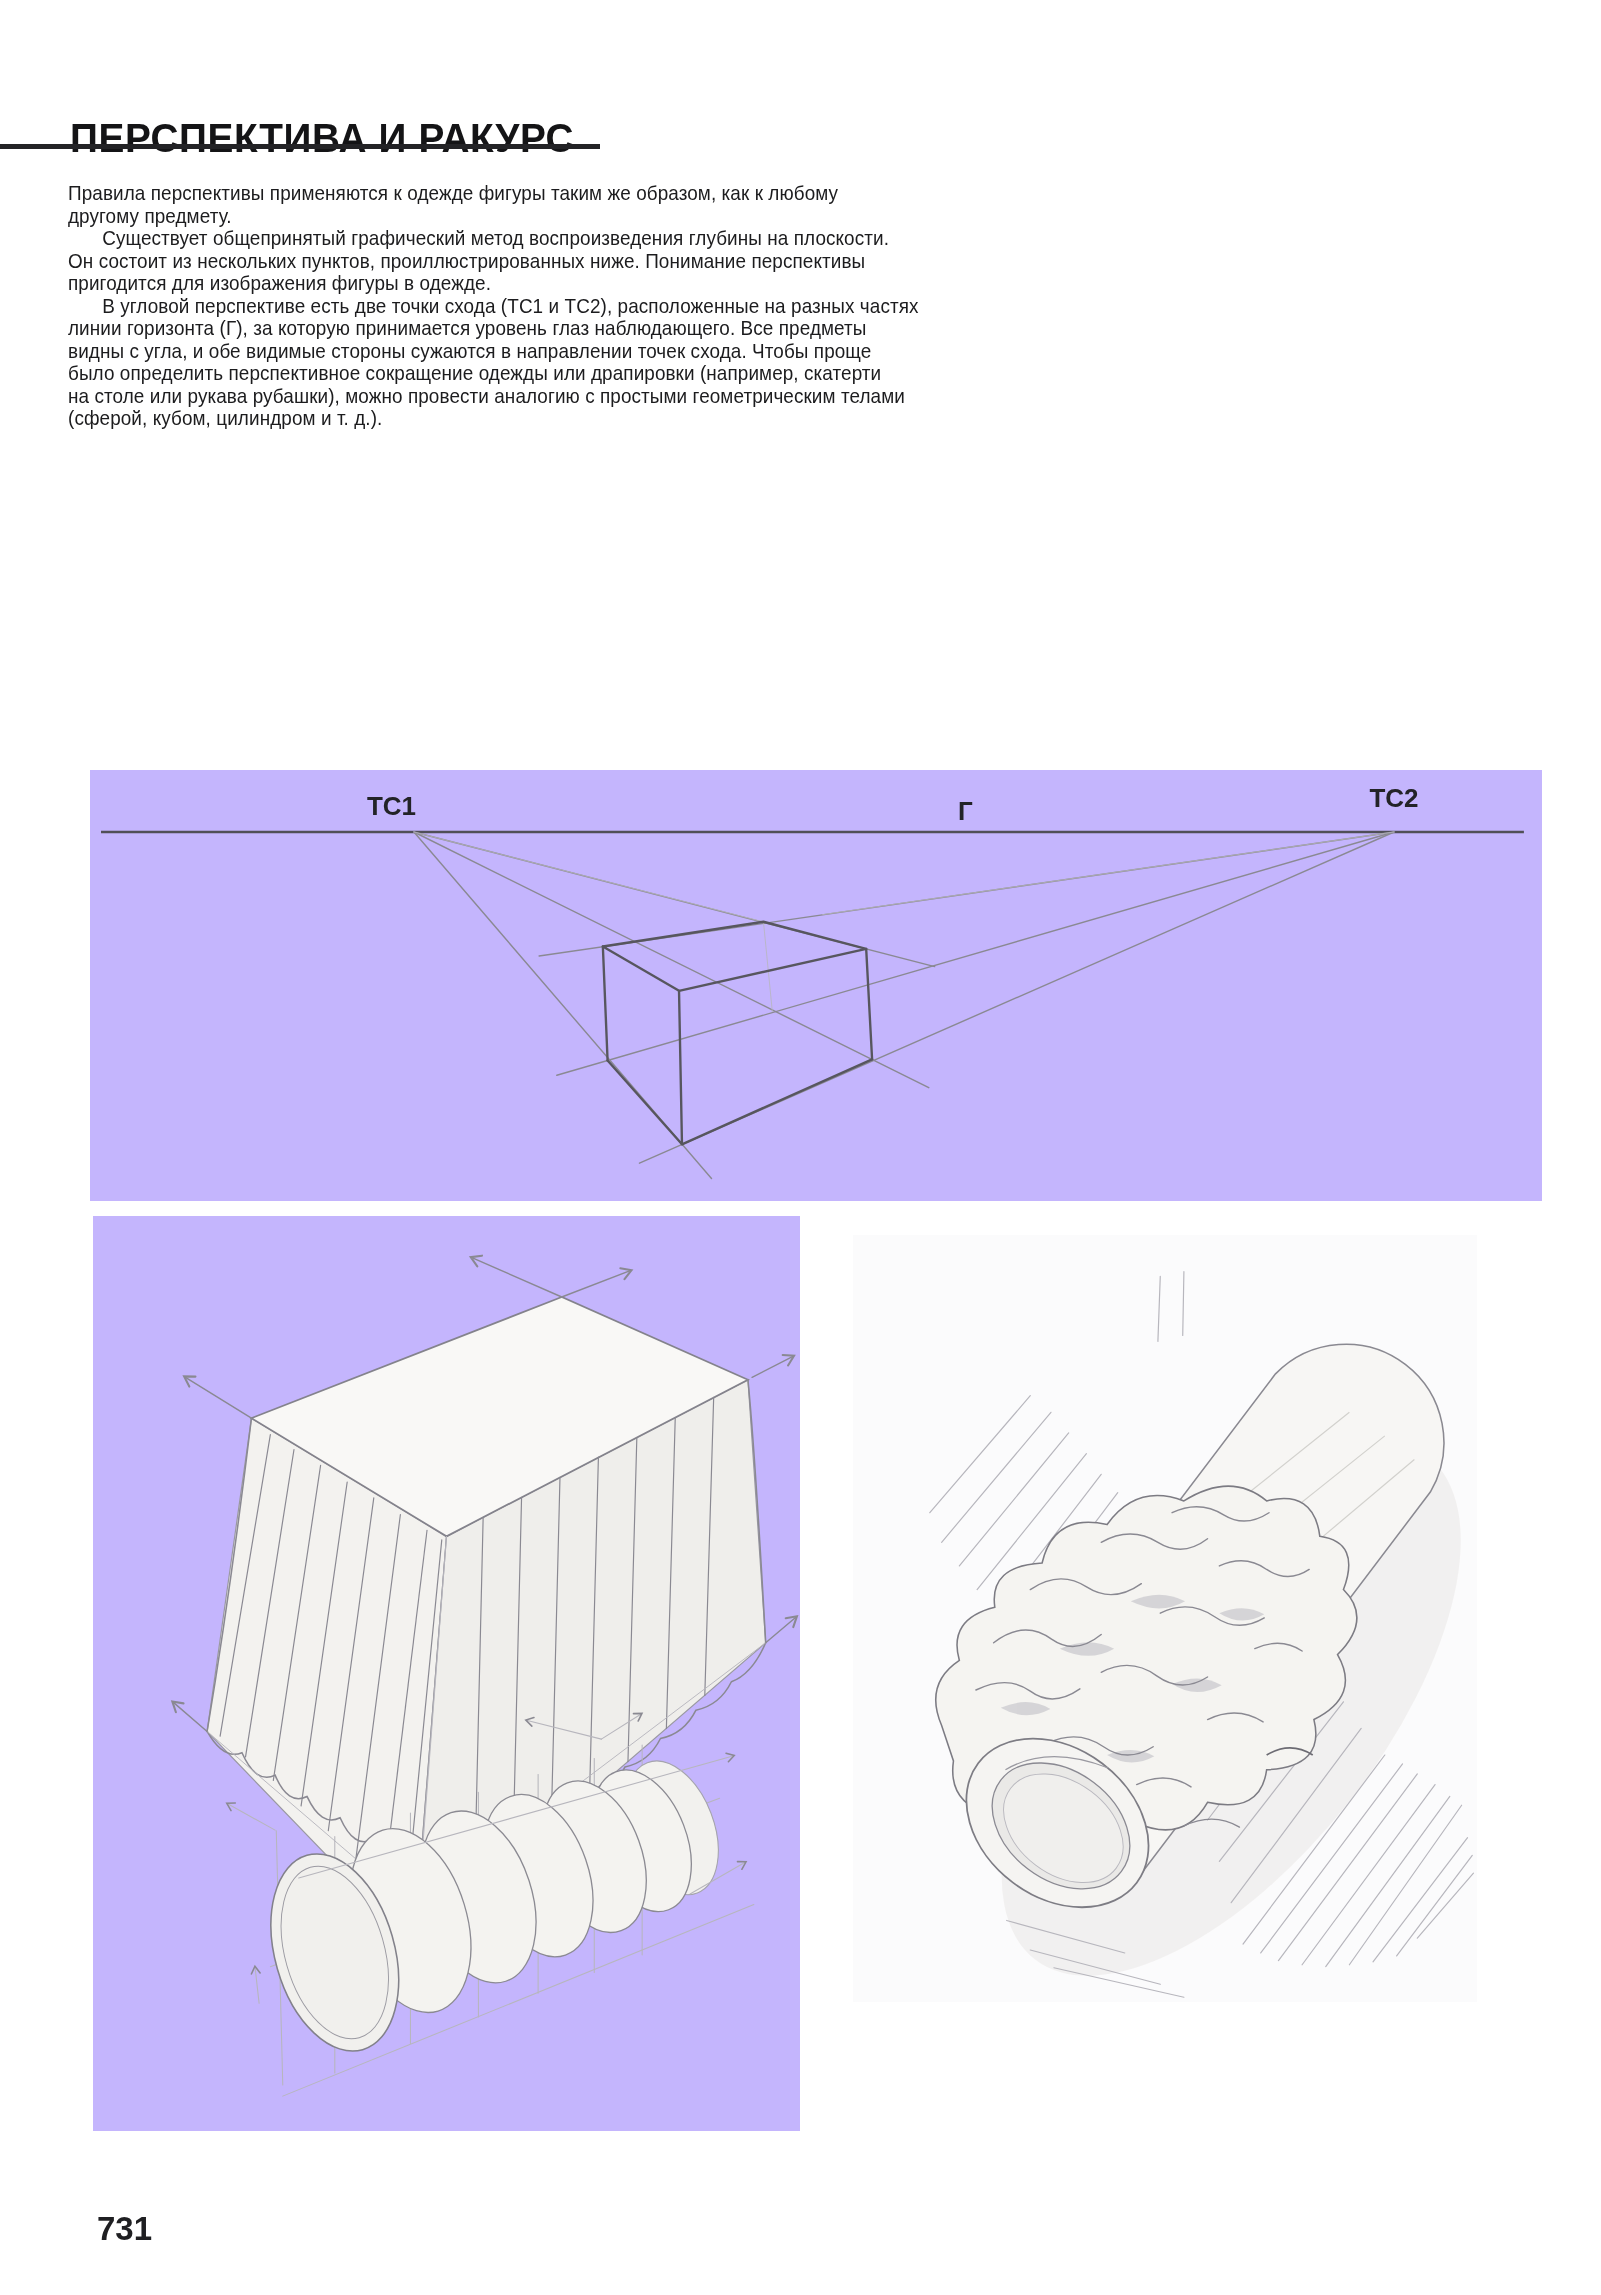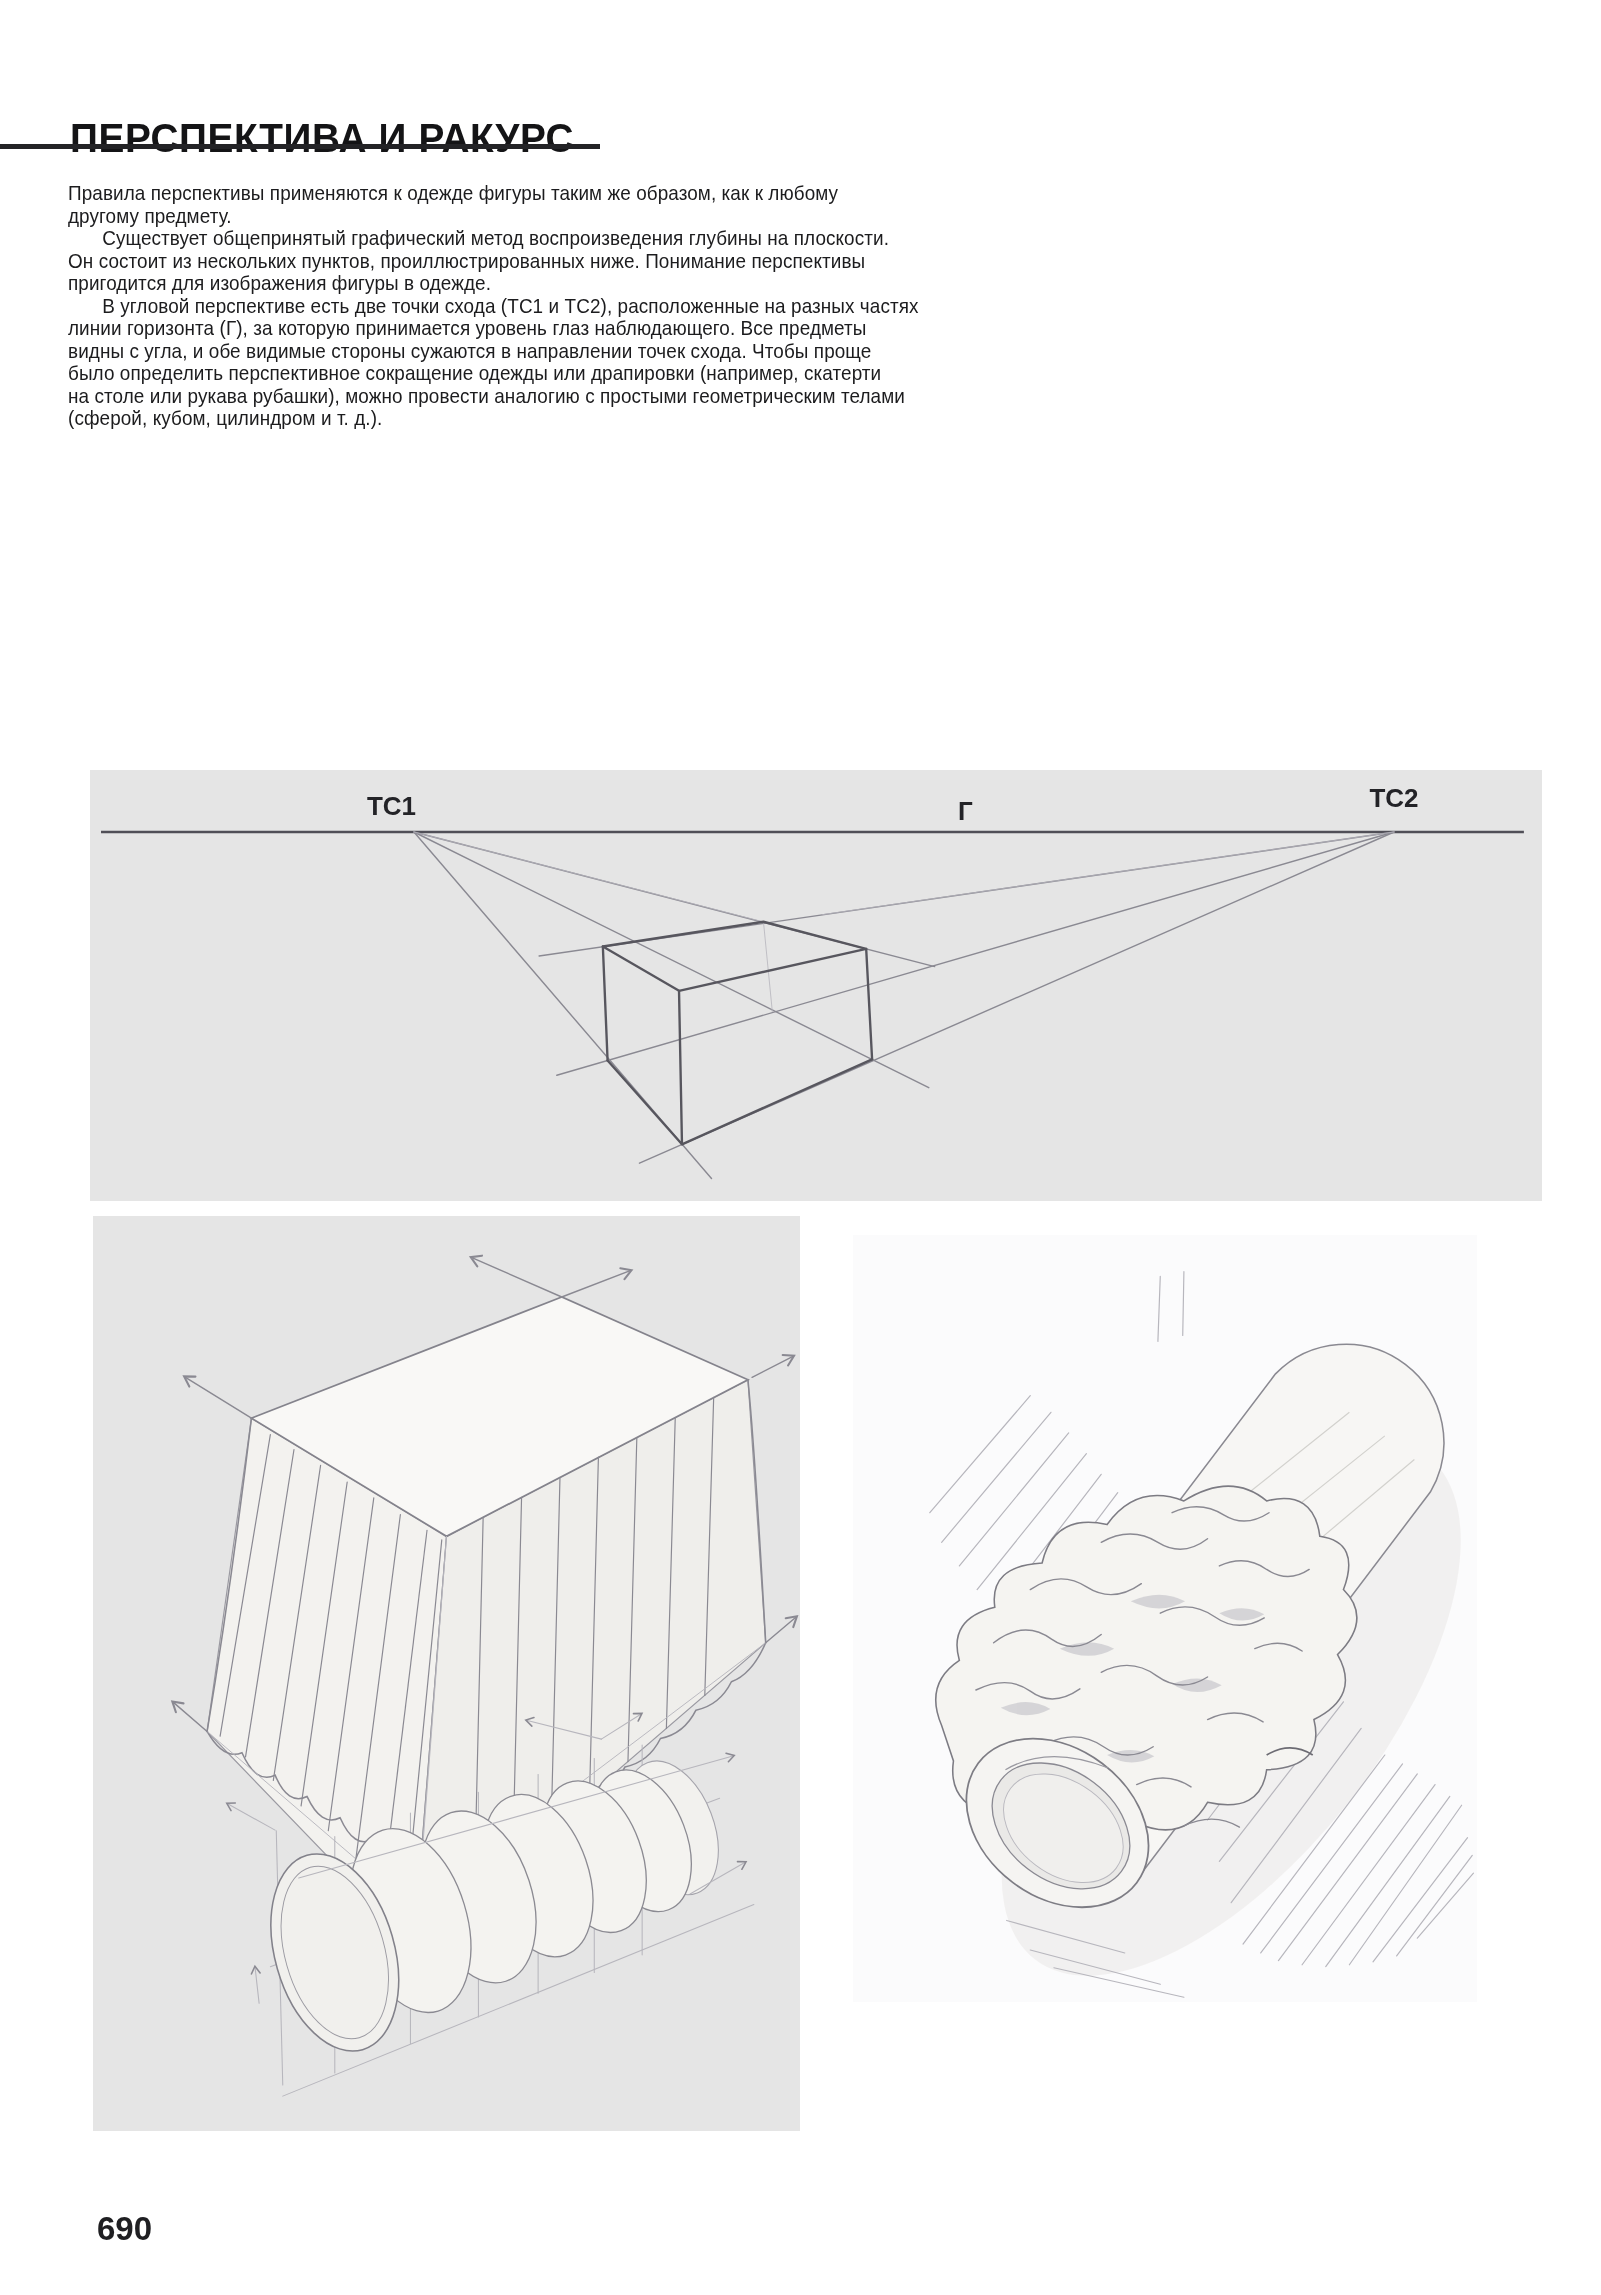--- a/index.html
+++ b/index.html
@@ -15,21 +15,21 @@
   }
   #title-rule{left:0;top:144px;width:600px;height:5.3px;background:#232326;}
   
   #intro{
     left:68px;top:182px;font-size:21px;line-height:22.5px;
     transform:scaleX(.90);transform-origin:0 0;color:#1c1c1e;
   }
   #intro p{margin:0;white-space:nowrap;letter-spacing:0.1px;}
   #intro p.indent{padding-left:38px;}
   
-  .panel{background:#e5e5e5;}
+  .panel{background:#c4b5fd;}
   #diagram-panel{left:90px;top:770px;width:1452px;height:431px;}
   #left-panel{left:93px;top:1216px;width:707px;height:915px;}
   #right-panel{left:853px;top:1235px;width:624px;height:767px;background:#fbfbfc;}
   svg{display:block;width:100%;height:100%;}
   svg text{font-family:"Liberation Sans",sans-serif;font-weight:bold;fill:#232327;}
   
   #page-number{left:97px;top:2210px;font-size:33px;font-weight:bold;color:#1f1f22;}
   .pencil{stroke:#8a8992;fill:none;stroke-linecap:round;}
   .thin{stroke:#b7b6bd;fill:none;stroke-linecap:round;}
   .edge{stroke:#57565e;fill:none;stroke-linecap:round;stroke-linejoin:round;}
@@ -265,14 +265,14 @@
 
     <g>
       <ellipse cx="0" cy="0" rx="168" ry="126" transform="translate(346,995) rotate(37)" fill="#f5f4f2" stroke="#7d7c84" stroke-width="3"></ellipse>
       <ellipse cx="0" cy="0" rx="128" ry="92" transform="translate(352,1000) rotate(37)" fill="#eae9e7" stroke="#8a8992" stroke-width="2.2"></ellipse>
       <ellipse cx="0" cy="0" rx="112" ry="78" transform="translate(356,1004) rotate(37)" fill="#f0efed" stroke="#b9b8bf" stroke-width="1.6"></ellipse>
       <path d="M258,905 Q330,862 432,902" stroke="#9a99a1" stroke-width="2.2" fill="none"></path>
     </g>
   </svg>
 </section>
 
-<div class="abs" id="page-number">690</div>
+<div class="abs" id="page-number">731</div>
 
 
 </body></html>

